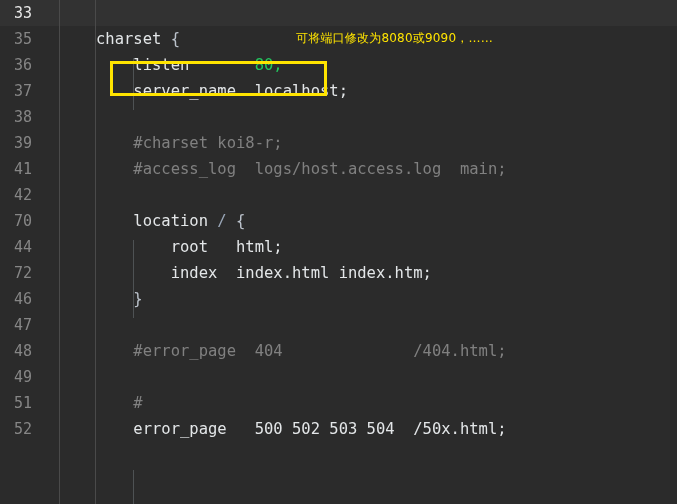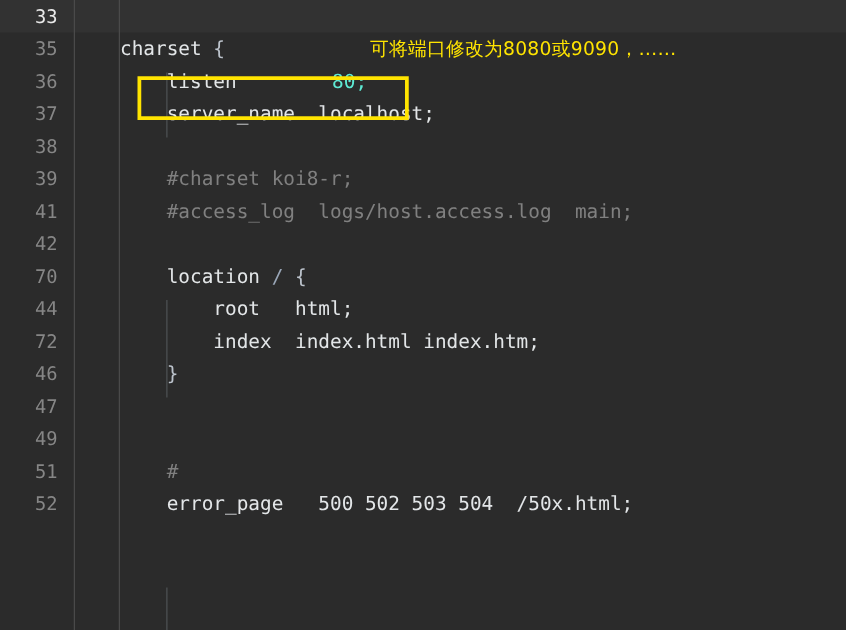--- a/index.html
+++ b/index.html
@@ -57,40 +57,40 @@
     white-space: pre;
   }
   .row.current {
     background: #323232;
   }
   .lineno {
     position: absolute;
     left: 0;
     top: 0;
     width: 46px;
-    text-align: right;
+    text-align: center;
     font-size: 15px;
     color: #868686;
     letter-spacing: 0px;
   }
   .row.current .lineno {
     color: #e8e8e8;
   }
   .code {
     position: absolute;
     left: 96px;
     top: 0;
     font-size: 15.5px;
     color: #a9b7c6;
     white-space: pre;
   }
 
   
   .cm  { color: #808080; }           
-  .tx  { color: #5eead4; margin-left: 11px; }           
+  .tx  { color: #22c55e; }           
   .kw  { color: #e3e6e8; }           
   .bl  { color: #9aa7b8; }           
   .pn  { color: #bcc3cc; }           
 
   
   .iguide {
     position: absolute;
     width: 1px;
     background: #4e5254;
     z-index: 1;
@@ -108,21 +108,21 @@
     z-index: 5;
     pointer-events: none;
   }
 
   
   #annotation {
     position: absolute;
     left: 296px;
     top: 30px;
     font-family: "DejaVu Sans", "Liberation Sans", sans-serif;
-    font-size: 15px;
+    font-size: 12px;
     color: #ffe400;
     white-space: pre;
     z-index: 6;
     letter-spacing: 0.2px;
   }
 </style>
 </head>
 <body>
 
 <div id="editor">
@@ -143,20 +143,21 @@
       <div class="row"><div class="lineno">37</div><div class="code"><span class="kw">    server_name  localhost;</span></div></div>
       <div class="row"><div class="lineno">38</div><div class="code"></div></div>
       <div class="row"><div class="lineno">39</div><div class="code"><span class="cm">    #charset koi8-r;</span></div></div>
       <div class="row"><div class="lineno">41</div><div class="code"><span class="cm">    #access_log  logs/host.access.log  main;</span></div></div>
       <div class="row"><div class="lineno">42</div><div class="code"></div></div>
       <div class="row"><div class="lineno">70</div><div class="code"><span class="kw">    location </span><span class="bl">/ </span><span class="pn">{</span></div></div>
       <div class="row"><div class="lineno">44</div><div class="code"><span class="kw">        root   html;</span></div></div>
       <div class="row"><div class="lineno">72</div><div class="code"><span class="kw">        index  index.html index.htm;</span></div></div>
       <div class="row"><div class="lineno">46</div><div class="code"><span class="pn">    }</span></div></div>
       <div class="row"><div class="lineno">47</div><div class="code"></div></div>
+      <div class="row"><div class="lineno">48</div><div class="code"><span class="cm">    #error_page  404              /404.html;</span></div></div>
       <div class="row"><div class="lineno">49</div><div class="code"></div></div>
       <div class="row"><div class="lineno">51</div><div class="code"><span class="cm">    #</span></div></div>
       <div class="row"><div class="lineno">52</div><div class="code"><span class="kw">    error_page   500 502 503 504  /50x.html;</span></div></div>
     </div>
 
   <div id="highlight-box"></div>
 
   <div id="annotation">可将端口修改为8080或9090，……</div>
 
 </div>

